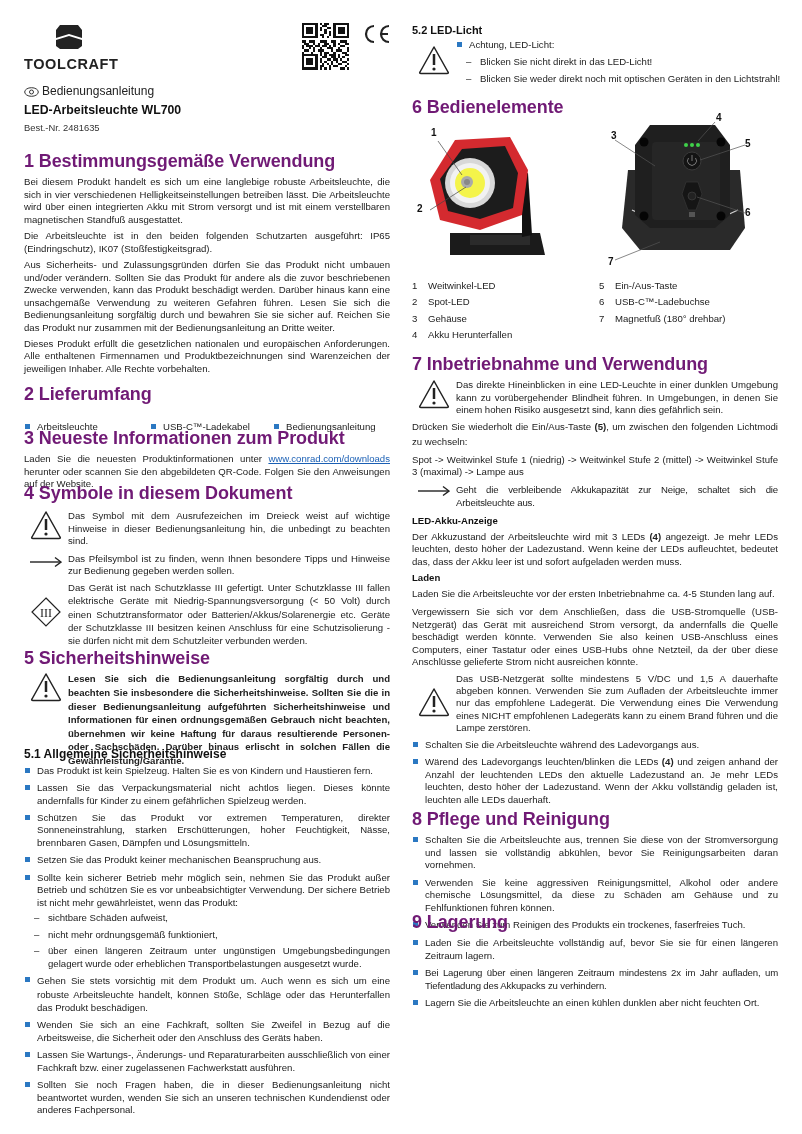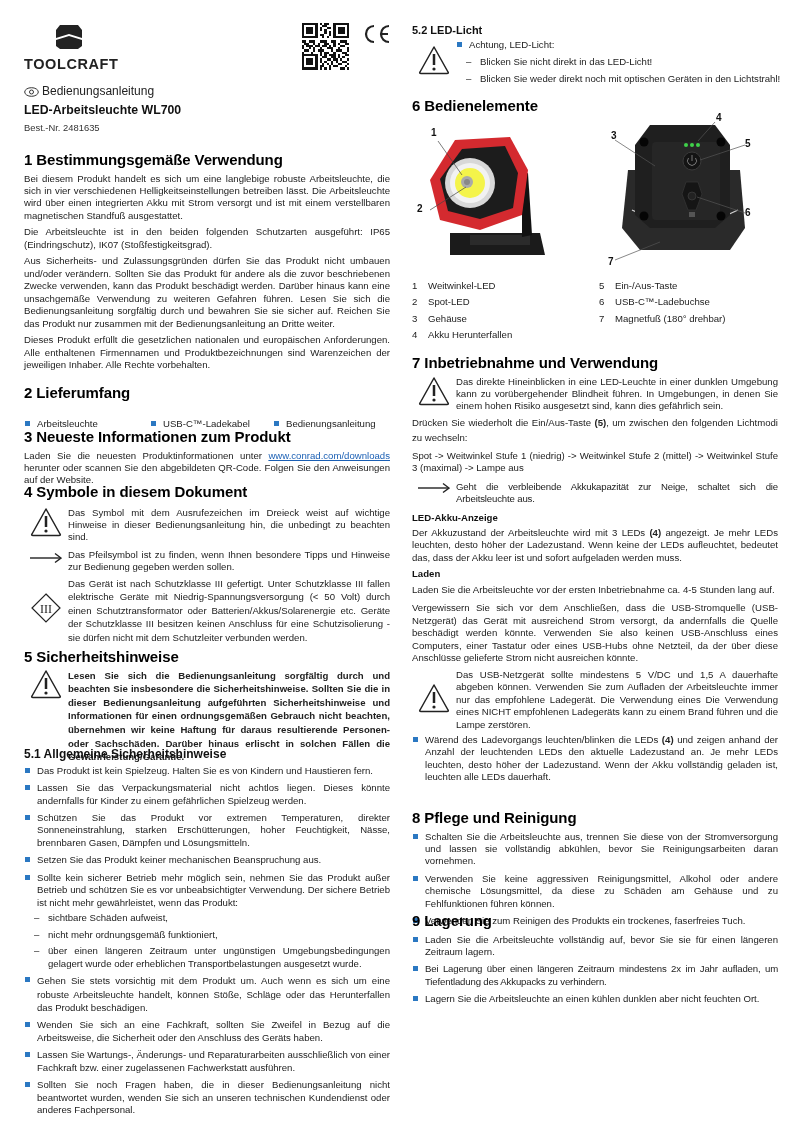--- a/index.html
+++ b/index.html
@@ -1,19 +1,19 @@
 <!DOCTYPE html>
 <html><head>
 <meta charset="utf-8">
 <style>
   * { box-sizing: border-box; margin: 0; padding: 0; }
   html, body { width: 802px; height: 1134px; background: #ffffff; overflow: hidden; }
   body { font-family: "Liberation Sans", sans-serif; color: #222; font-size: 9.6px; line-height: 1.3; position: relative; }
   .abs { position: absolute; }
-  h2 { font-size: 15px; font-weight: bold; color: #000000; letter-spacing: -0.1px; }
+  h2 { font-size: 18px; font-weight: bold; color: #701a75; letter-spacing: -0.1px; }
   h3 { font-size: 12px; font-weight: bold; color: #111; }
   h4 { font-size: 9.6px; font-weight: bold; color: #111; }
   p { text-align: justify; margin-bottom: 4px; }
   .bullet { position: relative; padding-left: 13px; text-align: justify; margin-bottom: 5px; }
   .bullet::before { content: ""; position: absolute; left: 1px; top: 3px; width: 5px; height: 5px; background: #2b78c2; }
   .dash { position: relative; padding-left: 24px; margin-bottom: 4px; }
   .dash::before { content: "–"; position: absolute; left: 10px; top: 0; }
   .icon-row { display: flex; align-items: flex-start; margin-bottom: 3px; }
   .icon-box { width: 44px; flex: 0 0 44px; display: flex; justify-content: center; }
   .icon-text { flex: 1; text-align: justify; }
@@ -314,20 +314,21 @@
   <div class="icon-row">
     <div class="icon-box" style="padding-top:14px;">
       <svg width="32" height="30" viewBox="0 0 32 30">
         <path d="M16 2 L30 27 Q31 28.5 29 28.5 L3 28.5 Q1 28.5 2 27 Z" fill="none" stroke="#222" stroke-width="1.5" stroke-linejoin="round"></path>
         <line x1="16" y1="9" x2="16" y2="20" stroke="#222" stroke-width="2.5"></line>
         <circle cx="16" cy="24" r="1.6" fill="#222"></circle>
       </svg>
     </div>
     <div class="icon-text">Das USB-Netzgerät sollte mindestens 5 V/DC und 1,5 A dauerhafte abgeben können. Verwenden Sie zum Aufladen der Arbeitsleuchte immer nur das empfohlene Ladegerät. Die Verwendung eines Die Verwendung eines NICHT empfohlenen Ladegeräts kann zu einem Brand führen und die Lampe zerstören.</div>
   </div>
+  <div class="bullet" style="margin-top:4px;">Schalten Sie die Arbeitsleuchte während des Ladevorgangs aus.</div>
   <div class="bullet">
     <span>Wärend des Ladevorgangs leuchten/blinken die LEDs </span><span class="bold">(4)</span><span> und zeigen anhand der Anzahl der leuchtenden LEDs den aktuelle Ladezustand an. Je mehr LEDs leuchten, desto höher der Ladezustand. Wenn der Akku vollständig geladen ist, leuchten alle LEDs dauerhaft.</span>
   </div>
 </div>
 
 <div class="abs" style="left:412px; top:808px; width:366px;">
   <h2 style="margin-bottom:3px;">8 Pflege und Reinigung</h2>
   <div class="bullet">Schalten Sie die Arbeitsleuchte aus, trennen Sie diese von der Stromversorgung und lassen sie vollständig abkühlen, bevor Sie Reinigungsarbeiten daran vornehmen.</div>
   <div class="bullet">Verwenden Sie keine aggressiven Reinigungsmittel, Alkohol oder andere chemische Lösungsmittel, da diese zu Schäden am Gehäuse und zu Fehlfunktionen führen können.</div>
   <div class="bullet">Verwenden Sie zum Reinigen des Produkts ein trockenes, faserfreies Tuch.</div>

